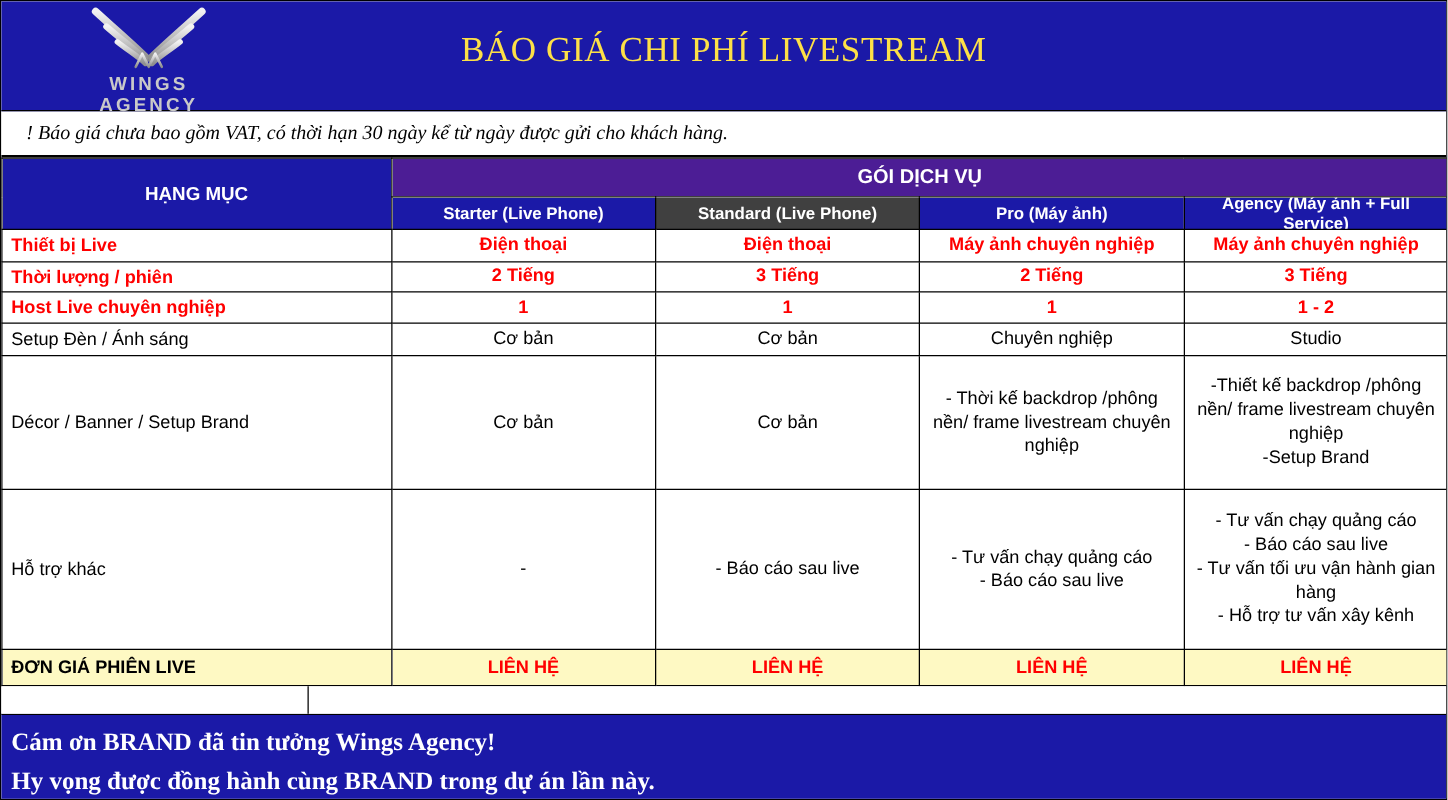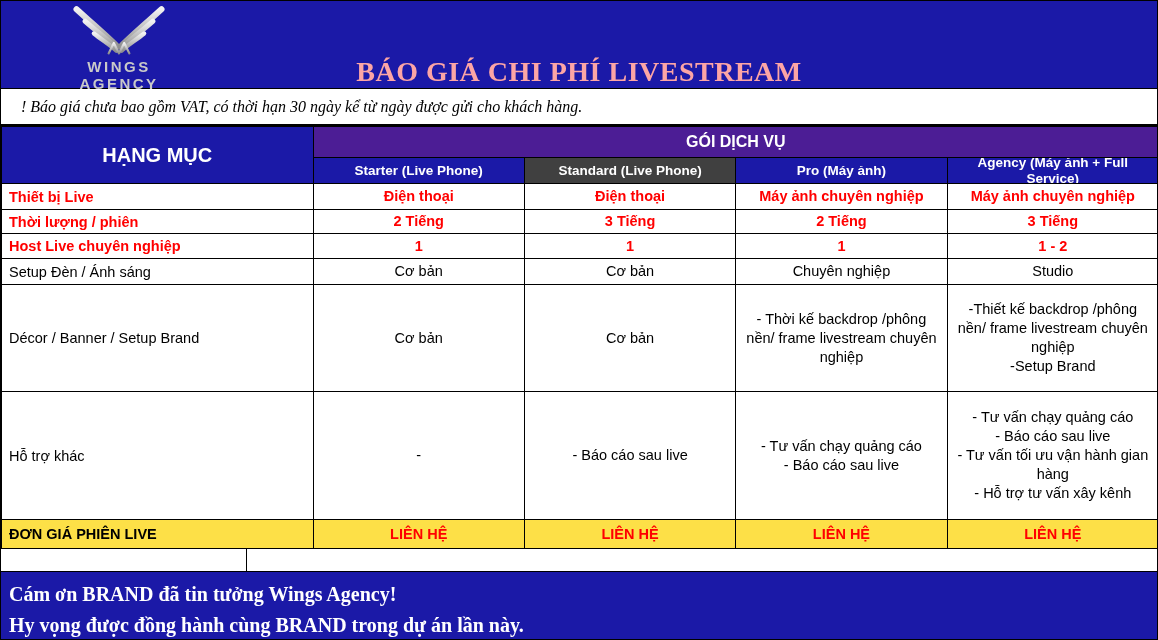--- a/index.html
+++ b/index.html
@@ -13,36 +13,36 @@
   .banner {
     position:relative; height:88px; background:#1b19a7;
     border-bottom:1px solid #000;
   }
   .logo { position:absolute; left:48px; top:3px; width:140px; text-align:center; }
   .logo-text {
     color:#c9c9c9; font-size:15px; font-weight:bold; letter-spacing:2.5px; margin-top:-2px;
   }
   .banner-title {
     position:absolute; left:0; right:0; top:24px; text-align:center;
-    color:#fca5a5; font-family:"Liberation Serif", serif;
-    font-size:28px; font-weight:bold; letter-spacing:0.5px;margin-top:31px;
+    color:#fde047; font-family:"Liberation Serif", serif;
+    font-size:28px; font-weight:normal; letter-spacing:0.5px;
   }
   
   .note {
     height:37px; background:#ffffff; border-bottom:2px solid #000;
     display:flex; align-items:center; padding-left:20px;
     font-family:"Liberation Serif", serif; font-style:italic; font-size:16px; color:#000;
   }
   
   table.quote { width:1158px; border-collapse:collapse; table-layout:fixed; }
   table.quote td { border:1px solid #000; overflow:hidden; }
   .col-label   { width:311px; }
   .col-pkg     { width:211px; }
   td.corner {
-    background:#1b19a7; color:#fff; font-weight:bold; font-size:20px; text-align:center;
+    background:#1b19a7; color:#fff; font-weight:bold; font-size:15px; text-align:center;
   }
   td.group {
     background:#4c1d95; color:#fff; font-weight:bold; font-size:16px; text-align:center;
     height:31px;
   }
   tr.h2row td { height:25px; background:#1b19a7; color:#fff; font-weight:bold;
     font-size:13.5px; text-align:center; }
   tr.h2row td.purple { background:#404040; }
   td.clipcell { padding:0; vertical-align:middle; }
   .clipbox {
@@ -51,21 +51,21 @@
   }
   tr.datarow td.rowlabel { text-align:left; padding-left:7px; font-size:14.5px; }
   tr.datarow td.val { text-align:center; font-size:14.5px; white-space:pre-line; line-height:19px; padding:2px 8px; }
   tr.red td { color:#ff0000; font-weight:bold; }
   tr.plain td { color:#000; font-weight:normal; }
   tr.rh25 td { height:25px; }
   tr.rh24 td { height:24px; }
   tr.rh26 td { height:26px; }
   tr.rh107 td { height:107px; }
   tr.rh128 td { height:128px; }
-  tr.price td { height:29px; background:#fde047; }
+  tr.price td { height:29px; background:#fef9c3; }
   tr.price td.rowlabel { font-weight:bold; color:#000; font-size:14.5px; text-align:left; padding-left:7px; }
   tr.price td.val { font-weight:bold; color:#ff0000; font-size:14.5px; text-align:center; }
   
   .gap { position:relative; height:22px; background:#fff; }
   .gap-line { position:absolute; left:245px; top:0; height:22px; width:0; border-left:1px solid #000; }
   .footer {
     height:73px; background:#1b19a7; border-top:1px solid #000; border-bottom:2px solid #000;
     color:#ffffff; font-family:"Liberation Serif", serif; font-weight:bold; font-size:20px;
     padding:7px 0 0 8px;
   }

